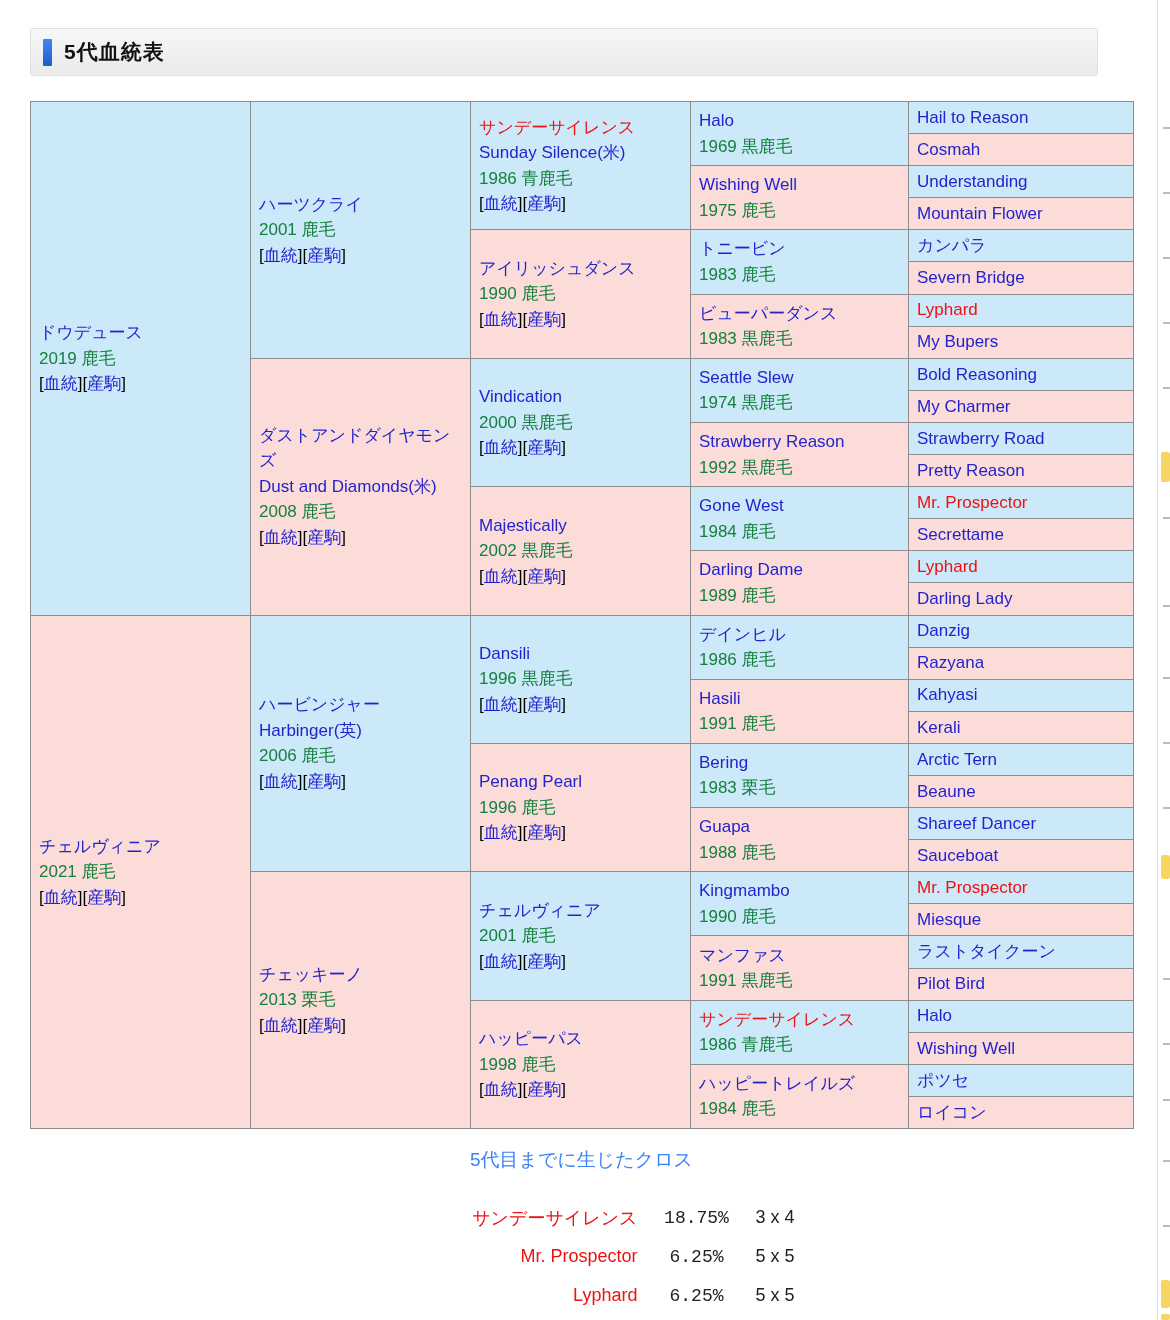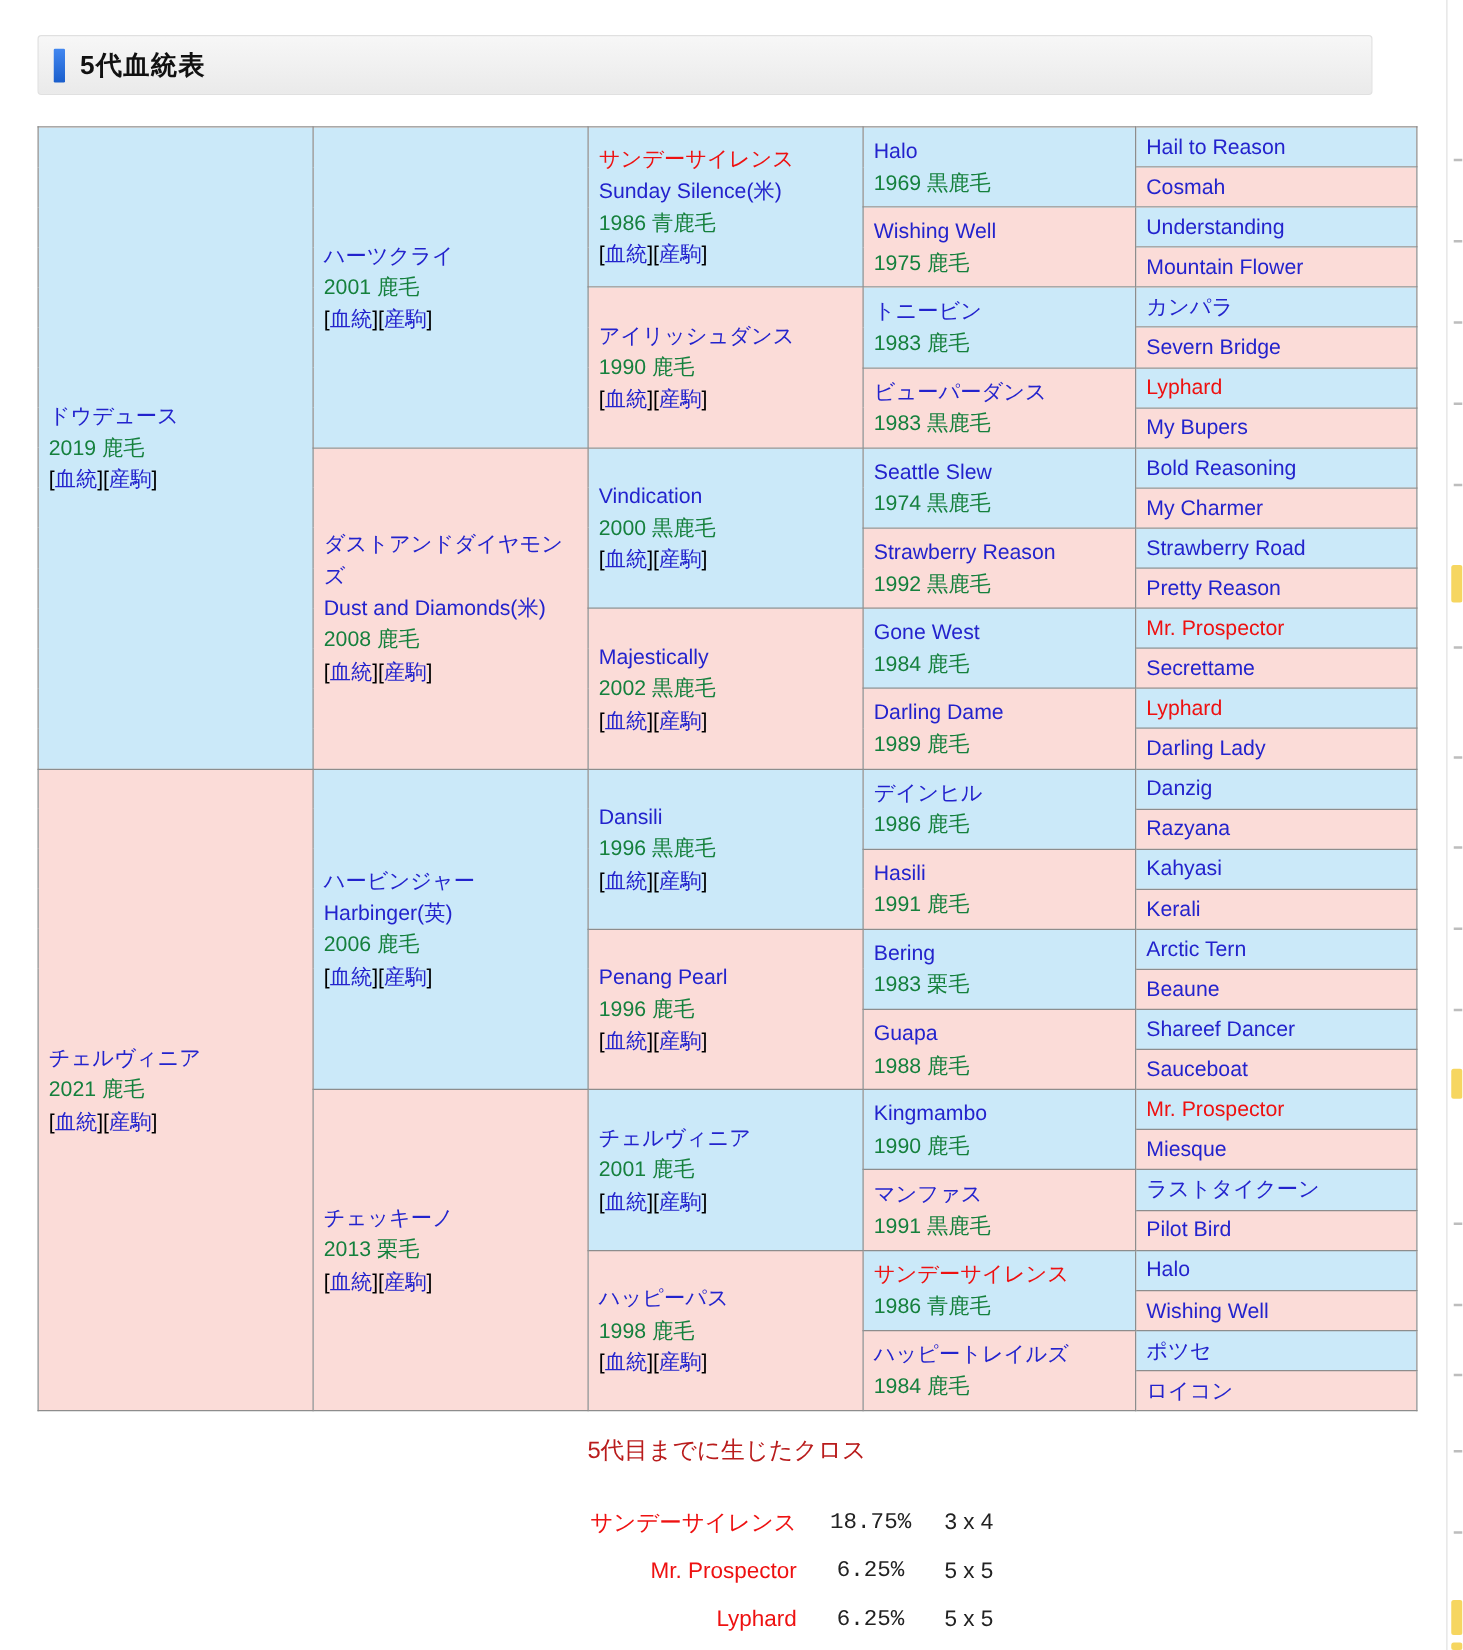--- a/index.html
+++ b/index.html
@@ -43,21 +43,21 @@
   a.hn.red { color:var(--name_red,#ee1111); }
   .yr { color:#15803d; }
   .lnk::before { content:"["; color:#000; }
   .lnk::after  { content:"]"; color:#000; }
 
   
   .cross-head {
     position:absolute; left:30px; top:1147px; width:1103px;
     display:flex; justify-content:center; align-items:center; gap:30px;
   }
-  .cross-label { font-size:19px; color:#b91c1c; }
+  .cross-label { font-size:19px; color:#3b82f6; }
   .cross-btn {
     background:var(--button_blue,#0f84f5); color:#fff;
     font-size:17.5px; font-weight:bold;
     border:none; border-radius:19px; padding:7px 22px;
     font-family:inherit; cursor:pointer;
   }
   .cross-rows { position:absolute; left:30px; top:1198px; width:1103px; }
   .cross-row {
     display:grid; grid-template-columns:310px 90px 80px; gap:14px;
     justify-content:center; align-items:center; height:39px;

